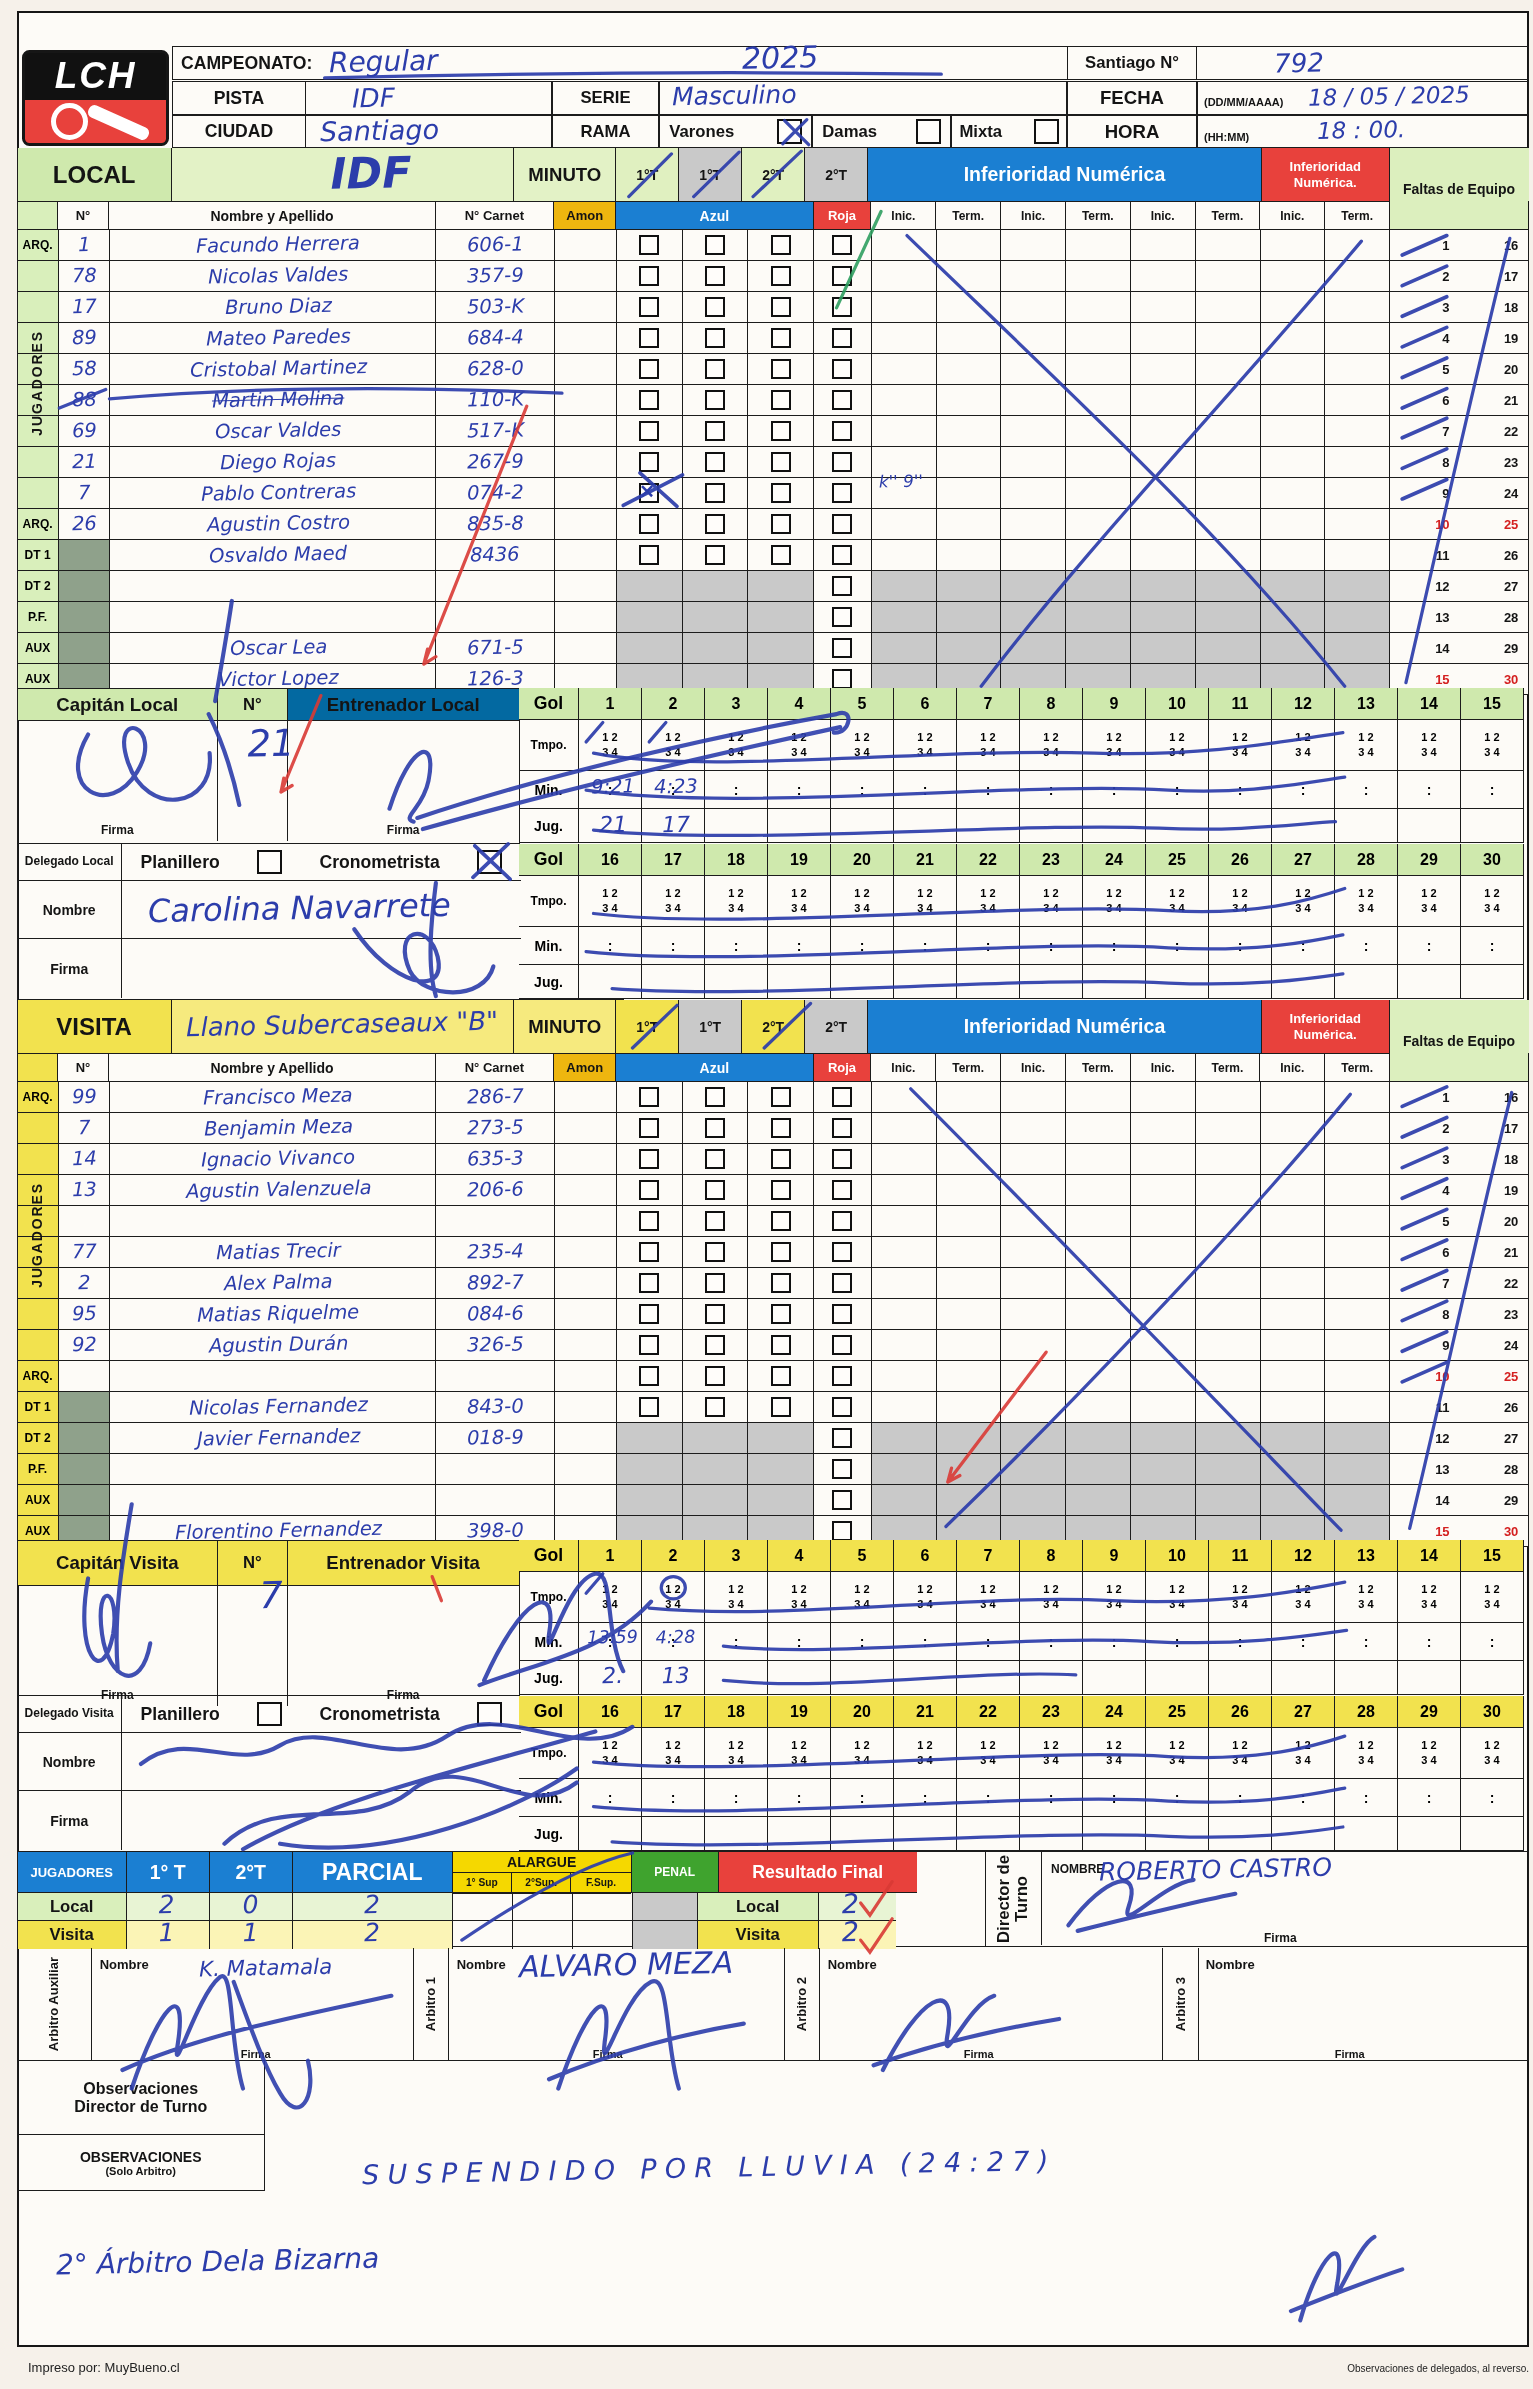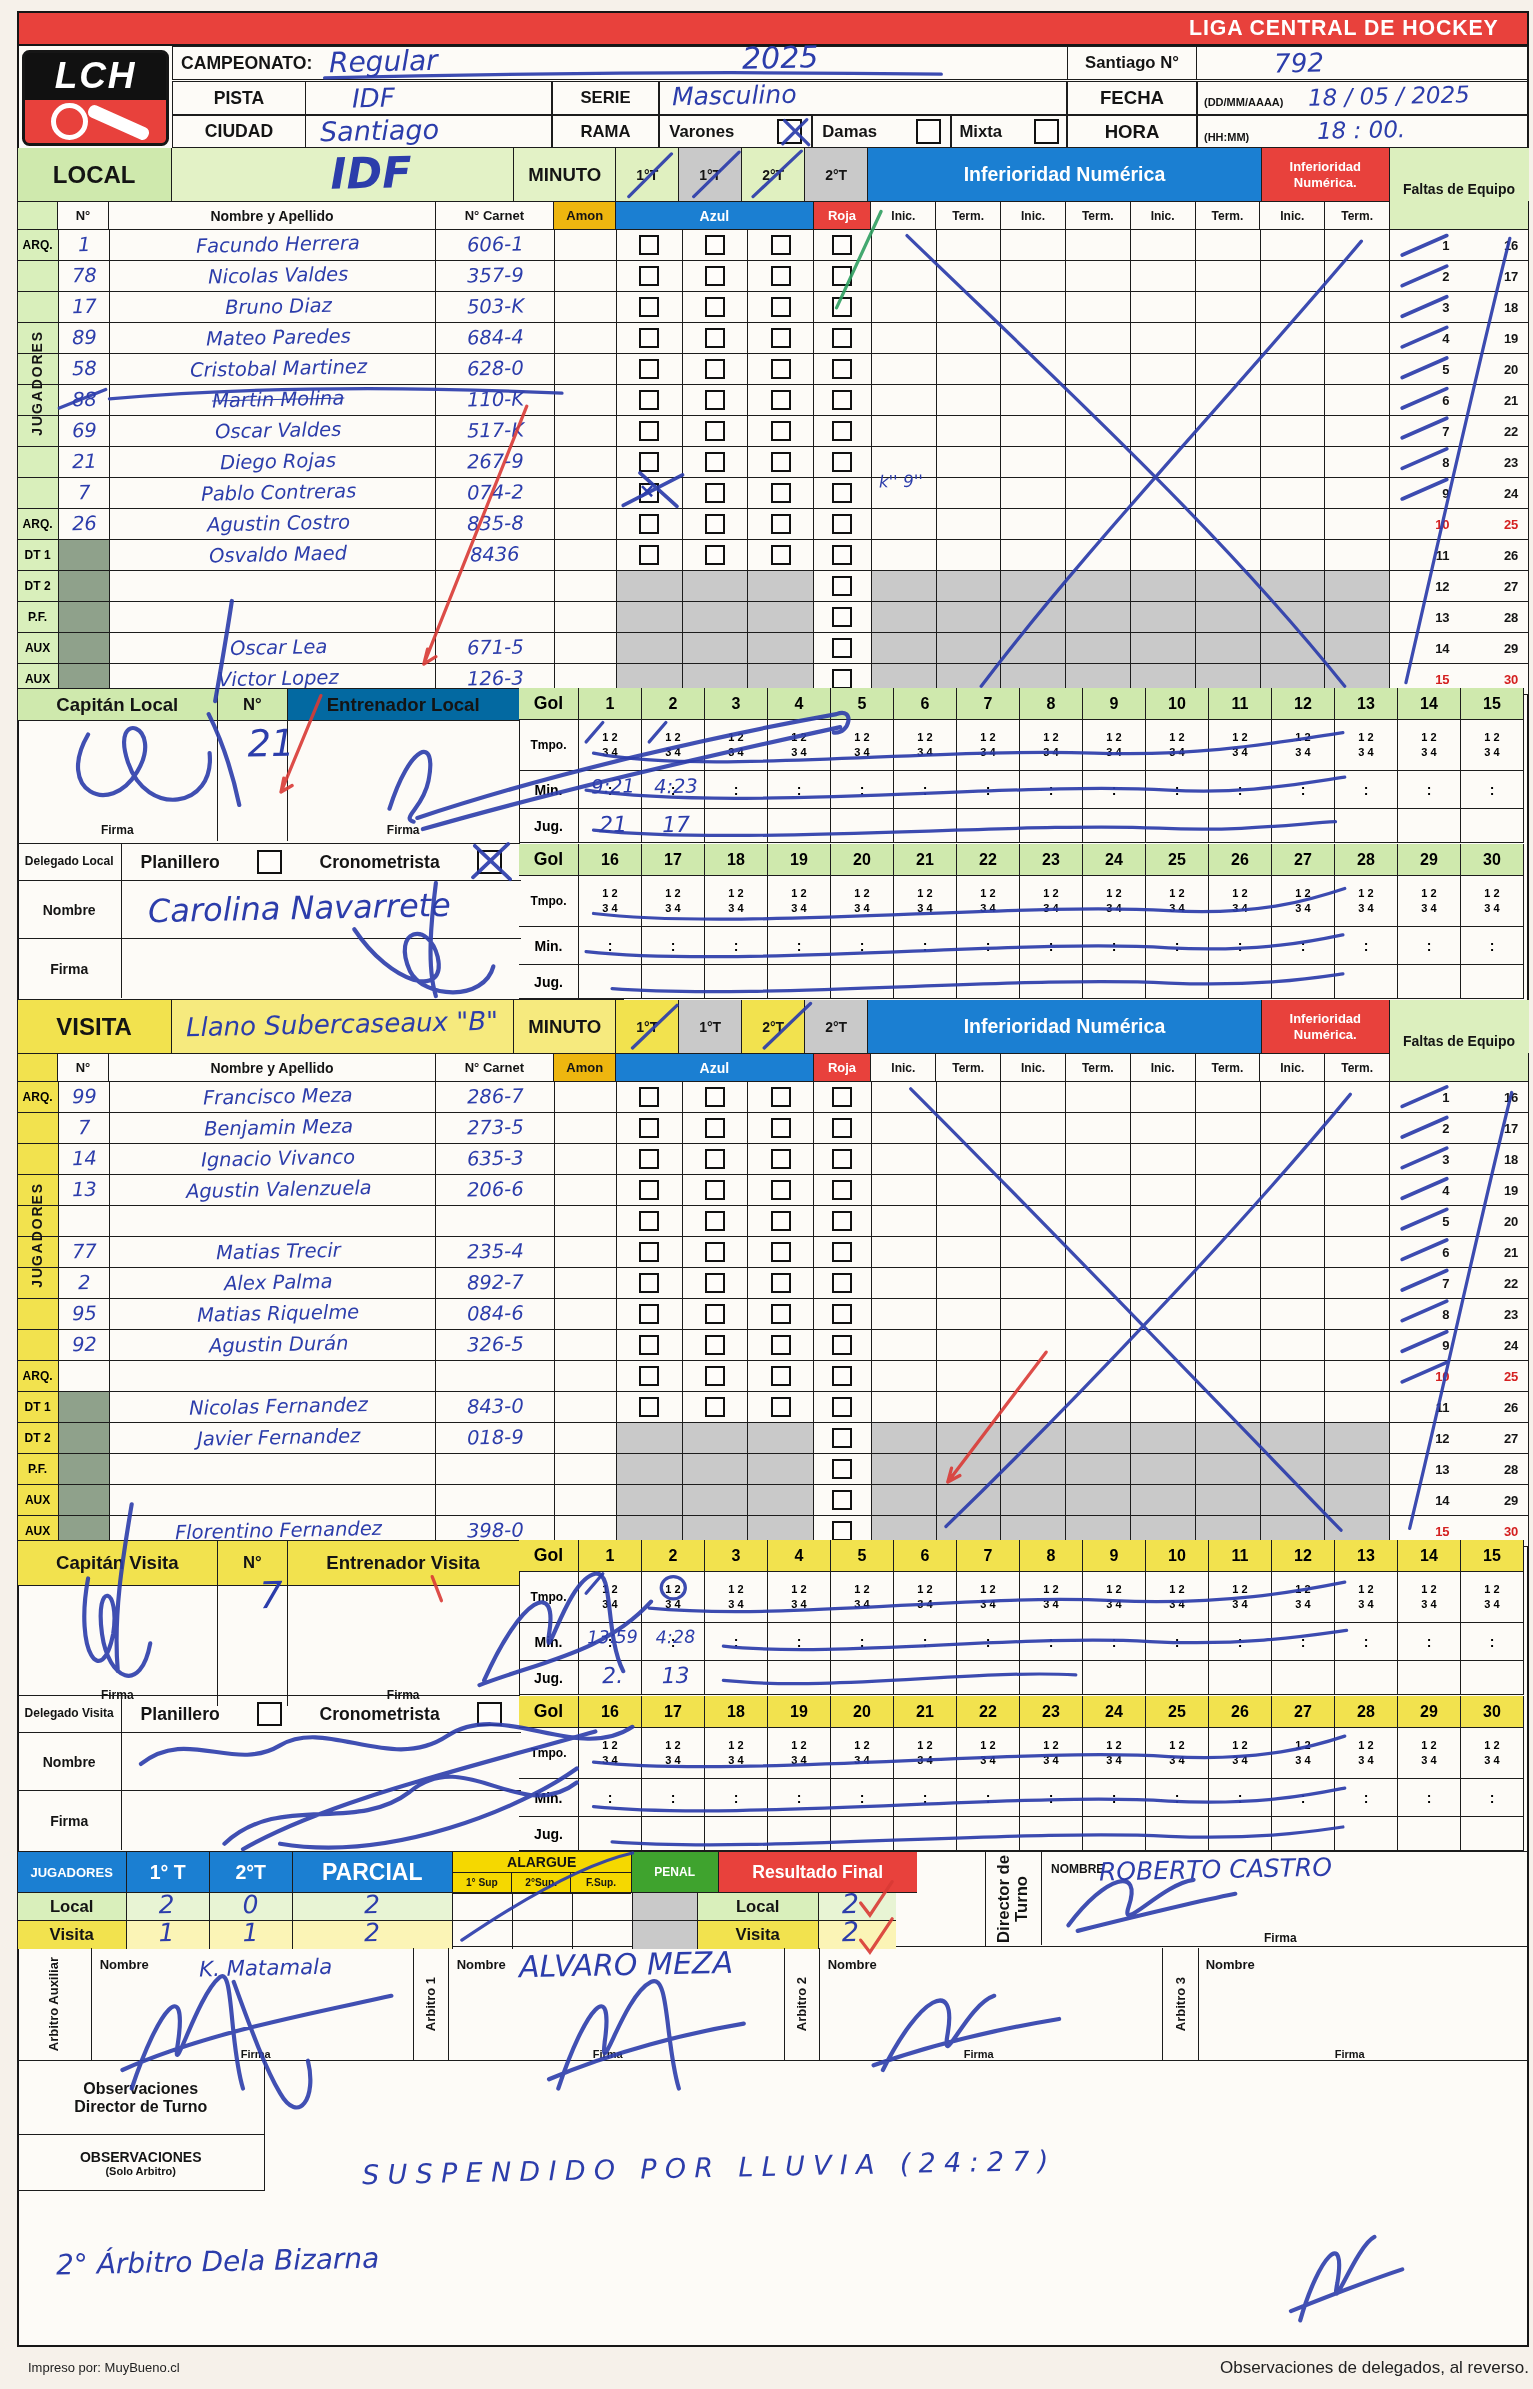--- a/index.html
+++ b/index.html
@@ -48,23 +48,20 @@
   .vlab{writing-mode:vertical-rl;transform:rotate(180deg);font-weight:bold;color:#141414;text-align:center;}
   .chk{display:inline-block;width:20.4px;height:20.4px;border:2.3px solid #101010;background:#fffdfa;vertical-align:middle;}
   svg.pen{position:absolute;left:0;top:0;pointer-events:none;}
 </style>
 </head>
 <body>
 
 <div id="page">
   <div class="abs" style="left:16.7px;top:11px;width:1512px;height:2336px;border:2.8px solid #161616;background:#fdfbf7;"></div>
 
-  <div class="abs" style="left:16.7px;top:11px;width:1512px;height:35px;background:#e8413c;border:2.8px solid #161616;display:flex;align-items:center;justify-content:flex-end;padding-right:28px;">
-    <span class="lbl" style="color:#fff;font-size:21.3px;letter-spacing:0.9px;">LIGA CENTRAL DE HOCKEY</span>
-  </div>
 
   <div class="abs" style="left:22px;top:50px;width:147px;height:96px;border:3.7px solid #161616;border-radius:7.4px;background:#111;overflow:hidden;">
     <div class="abs" style="left:0;top:0;width:100%;height:52%;display:flex;align-items:center;justify-content:center;">
       <span style="color:#fff;font-weight:bold;font-size:37px;font-style:italic;letter-spacing:1.9px;">LCH</span>
     </div>
     <div class="abs" style="left:0;top:52%;width:100%;height:48%;background:#e8413c;">
       <div class="abs" style="left:26px;top:3.7px;width:37px;height:37px;border:5.6px solid #fff;border-radius:50%;"></div>
       <div class="abs" style="left:61px;top:16.7px;width:65px;height:13px;background:#fff;transform:rotate(24deg);border-radius:5.6px;"></div>
     </div>
   </div>
@@ -2179,21 +2176,21 @@
     <span class="lbl" style="font-size:16px;">Observaciones</span>
     <span class="lbl" style="font-size:16px;">Director de Turno</span>
   </div>
   <div class="abs" style="left:16.7px;top:2135px;width:248px;height:56px;border:1.9px solid #1c1c1c;border-top:none;display:flex;flex-direction:column;align-items:center;justify-content:center;">
     <span class="lbl" style="font-size:14px;">OBSERVACIONES</span>
     <span class="lbl" style="font-size:11px;">(Solo Arbitro)</span>
   </div>
   <div class="abs" style="left:264px;top:2061px;width:1264px;height:286px;"></div>
 
   <div class="abs" style="left:28px;top:2358px;"><span style="font-size:13px;color:#222;">Impreso por: MuyBueno.cl</span></div>
-  <div class="abs" style="left:1067px;top:2358px;width:462px;text-align:right;"><span style="font-size:17px;color:#222;">Observaciones de delegados, al reverso.</span></div>
+  <div class="abs" style="left:1067px;top:2358px;width:462px;text-align:right;"><span style="font-size:10px;color:#222;">Observaciones de delegados, al reverso.</span></div>
 
   <span class="hw abs" style="left:329px;top:48px;font-size:28px;">Regular</span>
   <span class="hw abs" style="left:742px;top:43px;font-size:30px;">2025</span>
   <span class="hw abs hwc" style="left:1206px;top:50px;width:186px;font-size:26px;">792</span>
   <span class="hw abs" style="left:352px;top:85px;font-size:26px;">IDF</span>
   <span class="hw abs" style="left:672px;top:83px;font-size:25px;">Masculino</span>
   <span class="hw abs" style="left:1308px;top:85px;font-size:23px;">18 / 05 / 2025</span>
   <span class="hw abs" style="left:320px;top:117px;font-size:27px;">Santiago</span>
   <span class="hw abs" style="left:1317px;top:119px;font-size:23px;">18  :  00.</span>
   <span class="hw abs hwc" style="left:232px;top:152px;width:278px;font-size:43px;font-weight:bold;">IDF</span>

